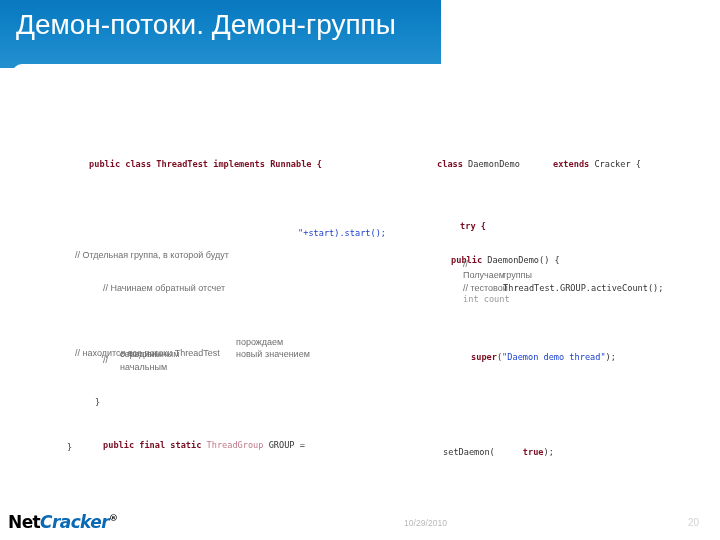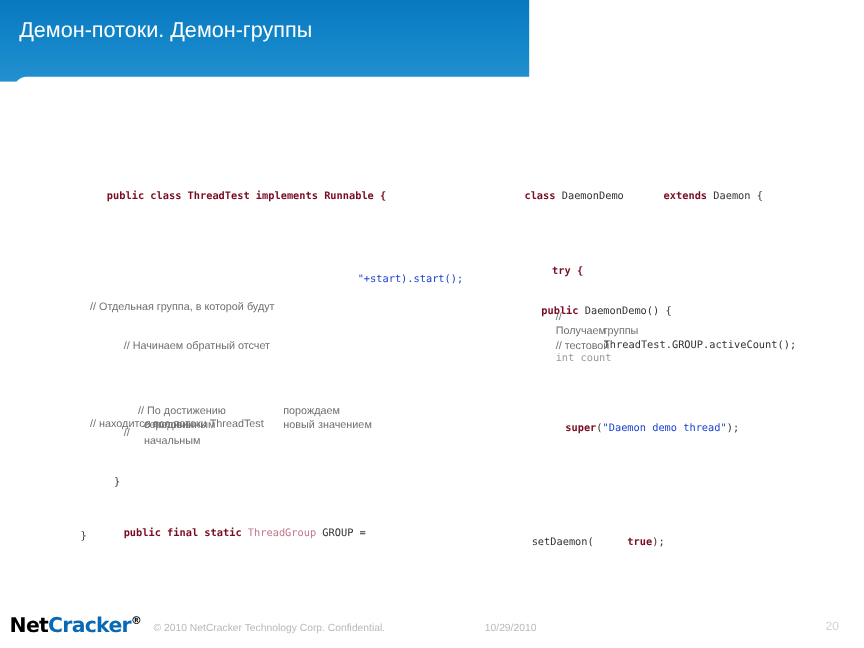--- a/index.html
+++ b/index.html
@@ -9,21 +9,21 @@
     font-family:"Liberation Sans", sans-serif;
     position:relative;
   }
   
   .title-banner{
     position:absolute;left:0;top:0;width:441px;height:68px;
     background:linear-gradient(180deg,#0a78bf 0%,#1184c8 45%,#2490cf 100%);
   }
   .title-text{
     position:absolute;left:16px;top:9px;width:420px;
-    color:#ffffff;font-size:18px;line-height:32px;font-weight:400;
+    color:#ffffff;font-size:28px;line-height:32px;font-weight:400;
     letter-spacing:0px;white-space:pre-line;
   }
   
   .content-sheet{
     position:absolute;left:12px;top:64px;width:696px;height:437px;
     background:#ffffff;border-radius:10px;
   }
   
   .code-col{
     position:absolute;top:0;
@@ -50,21 +50,21 @@
   }
   .footer-rule{
     position:absolute;left:0;top:0;width:720px;height:1px;background:#ffffff;
   }
   .logo{
     position:absolute;left:8px;top:10px;
     font-family:"DejaVu Sans",sans-serif;
     font-size:17px;font-weight:bold;letter-spacing:-0.6px;
   }
   .logo .net{color:#000000;}
-  .logo .cracker{color:#0a69b5;}
+  .logo .cracker{color:#0a69b5;font-style:italic;}
   .logo .reg{color:#000000;font-size:9px;vertical-align:super;}
   .copyright{
     position:absolute;left:128px;top:16px;
     color:#b9b9b9;font-size:8.6px;font-family:"Liberation Sans",sans-serif;
   }
   .footer-date{
     position:absolute;left:404px;top:16px;
     color:#b9b9b9;font-size:8.6px;font-family:"Liberation Sans",sans-serif;
   }
   .page-num{
@@ -122,23 +122,20 @@
 
     
     <span class="frag" style="top:196px;left:50px;text-align:center;">
       <span class="cmt-ru">// Начинаем обратный отсчет</span>
     </span>
 
     
 
     
 
-    <span class="frag" style="top:250px;left:62px;">
-      <span class="cmt-ru">// По достижению</span>
-    </span>
     <span class="frag" style="top:250px;left:183px;">
       <span class="cmt-ru">порождаем</span>
     </span>
 
     <span class="frag" style="top:268px;left:50px;">
       <span class="cmt-ru">//</span>
     </span>
     <span class="frag" style="top:262px;left:67px;">
       <span class="cmt-ru">с половинным</span>
     </span>
@@ -177,21 +174,21 @@
 
     
 
     
     
   </div>
 
   <div class="code-col" id="code-right">
 
     <span class="ln" style="top:14px;left:8px;">
-      <span class="kw">class </span><span class="pln">DaemonDemo </span><span class="kw">extends</span><span class="pln"> Daemon {</span>
+      <span class="kw">class </span><span class="pln">DaemonDemo </span><span class="kw">extends</span><span class="pln"> Cracker {</span>
     </span>
 
     <span class="ln" style="top:33px;left:22px;">
       <span class="kw">public </span><span class="pln">DaemonDemo() {</span>
     </span>
 
     <span class="ln" style="top:52px;left:42px;">
       <span class="kw">super</span><span class="pln">(</span><span class="str">"Daemon demo thread"</span><span class="pln">);</span>
     </span>
 
@@ -261,16 +258,15 @@
     
     
   </div>
 </div>
 
 <div class="footer">
   <div class="footer-rule"></div>
   <div class="logo">
     <span class="net">Net</span><span class="cracker">Cracker</span><span class="reg">®</span>
   </div>
-  <div class="copyright">© 2010 NetCracker Technology Corp. Confidential.</div>
   <div class="footer-date">10/29/2010</div>
   <div class="page-num">20</div>
 </div>
 
 </body></html>

